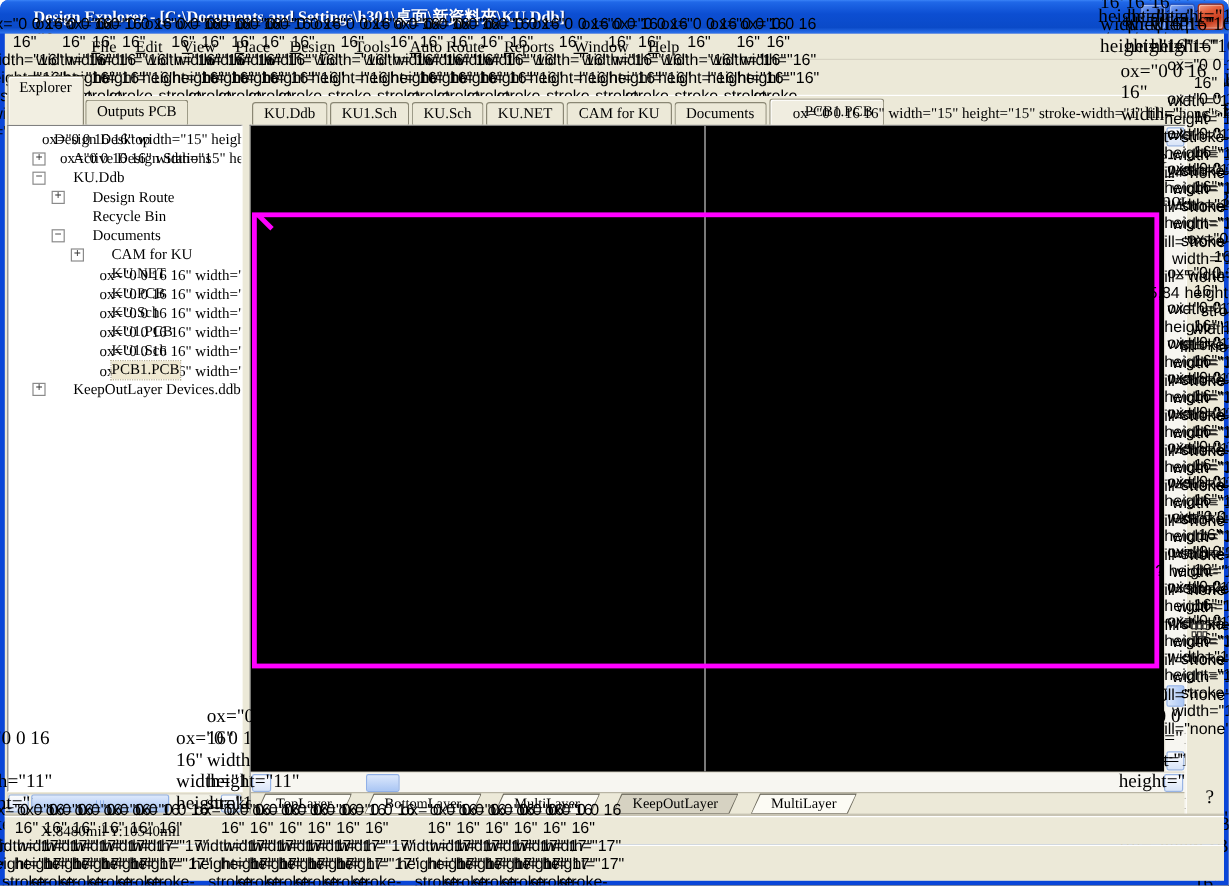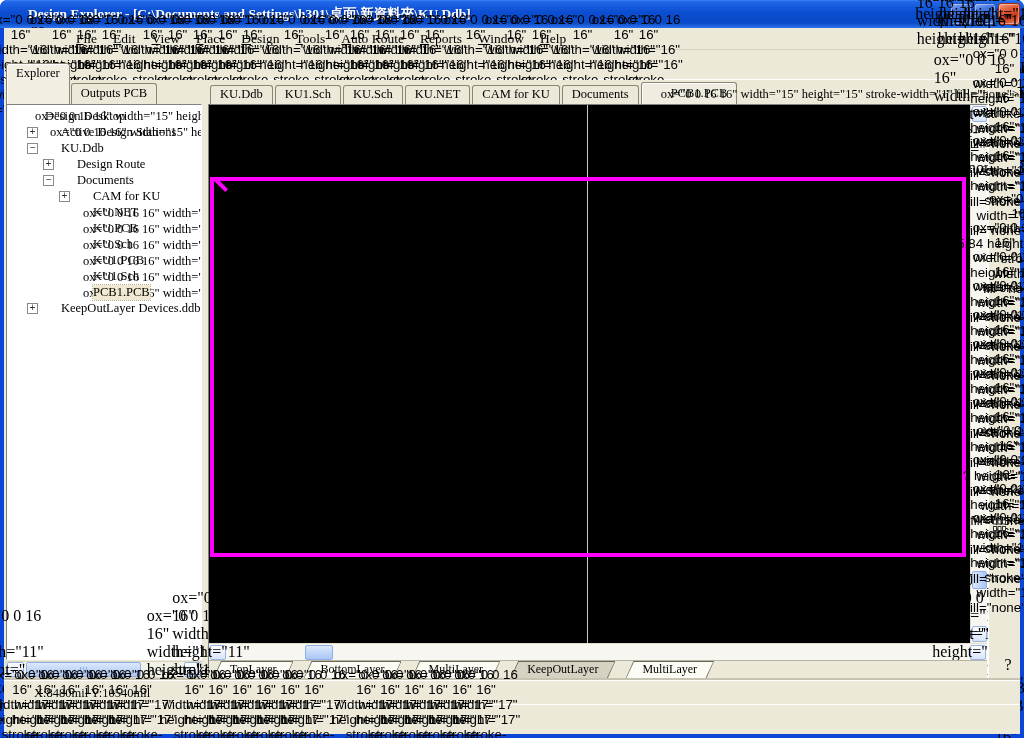--- a/index.html
+++ b/index.html
@@ -282,20 +282,25 @@
             <span class="expander">−</span>
             <span class="ticon"><svg view<ellipse="" cx="8" cy="3.5" rx="5" ry="2" fill="#ffe14d" stroke="#8a6d00"></svg></span>
             <span class="tlabel">KU.Ddb</span>
           </div>
           <div class="tree-row" style="padding-left: 36px;">
             <span class="expander">+</span>
             <span class="ticon"><svg view<circle="" cx="5" cy="5" r="3" fill="#e33"></svg></span>
             <span class="tlabel">Design Route</span>
           </div>
           <div class="tree-row" style="padding-left: 36px;">
+            <span class="exp-space"></span>
+            <span class="ticon"><svg view<circle="" cx="8" cy="8" r="6" fill="#cfcabd" stroke="#777"></svg></span>
+            <span class="tlabel">Recycle Bin</span>
+          </div>
+          <div class="tree-row" style="padding-left: 36px;">
             <span class="expander">−</span>
             <span class="ticon"><svg view<path="" d="M1 4h5l1 1.5h8V13H1z" fill="#ffd95e" stroke="#8a6d00"></svg></span>
             <span class="tlabel">Documents</span>
           </div>
           <div class="tree-row" style="padding-left: 52px;">
             <span class="expander">+</span>
             <span class="ticon"><svg view<path="" d="M1 4h5l1 1.5h8V13H1z" fill="#ffd95e" stroke="#8a6d00"></svg></span>
             <span class="tlabel">CAM for KU</span>
           </div>
           <div class="tree-row" style="padding-left: 52px;">

